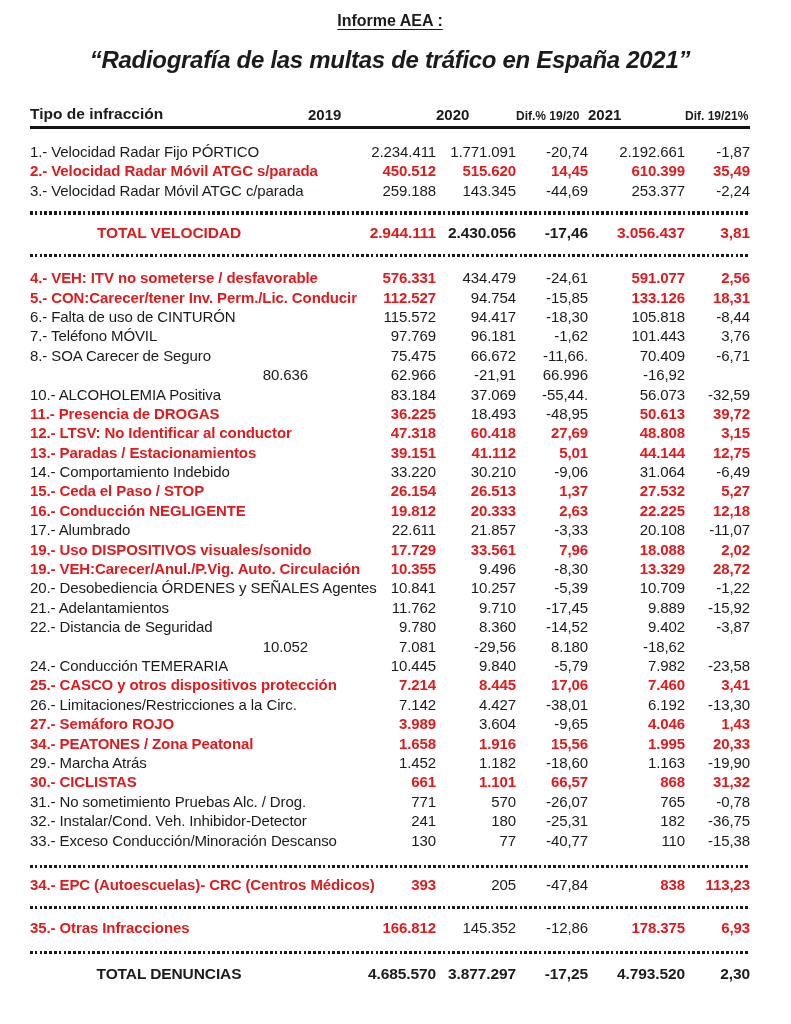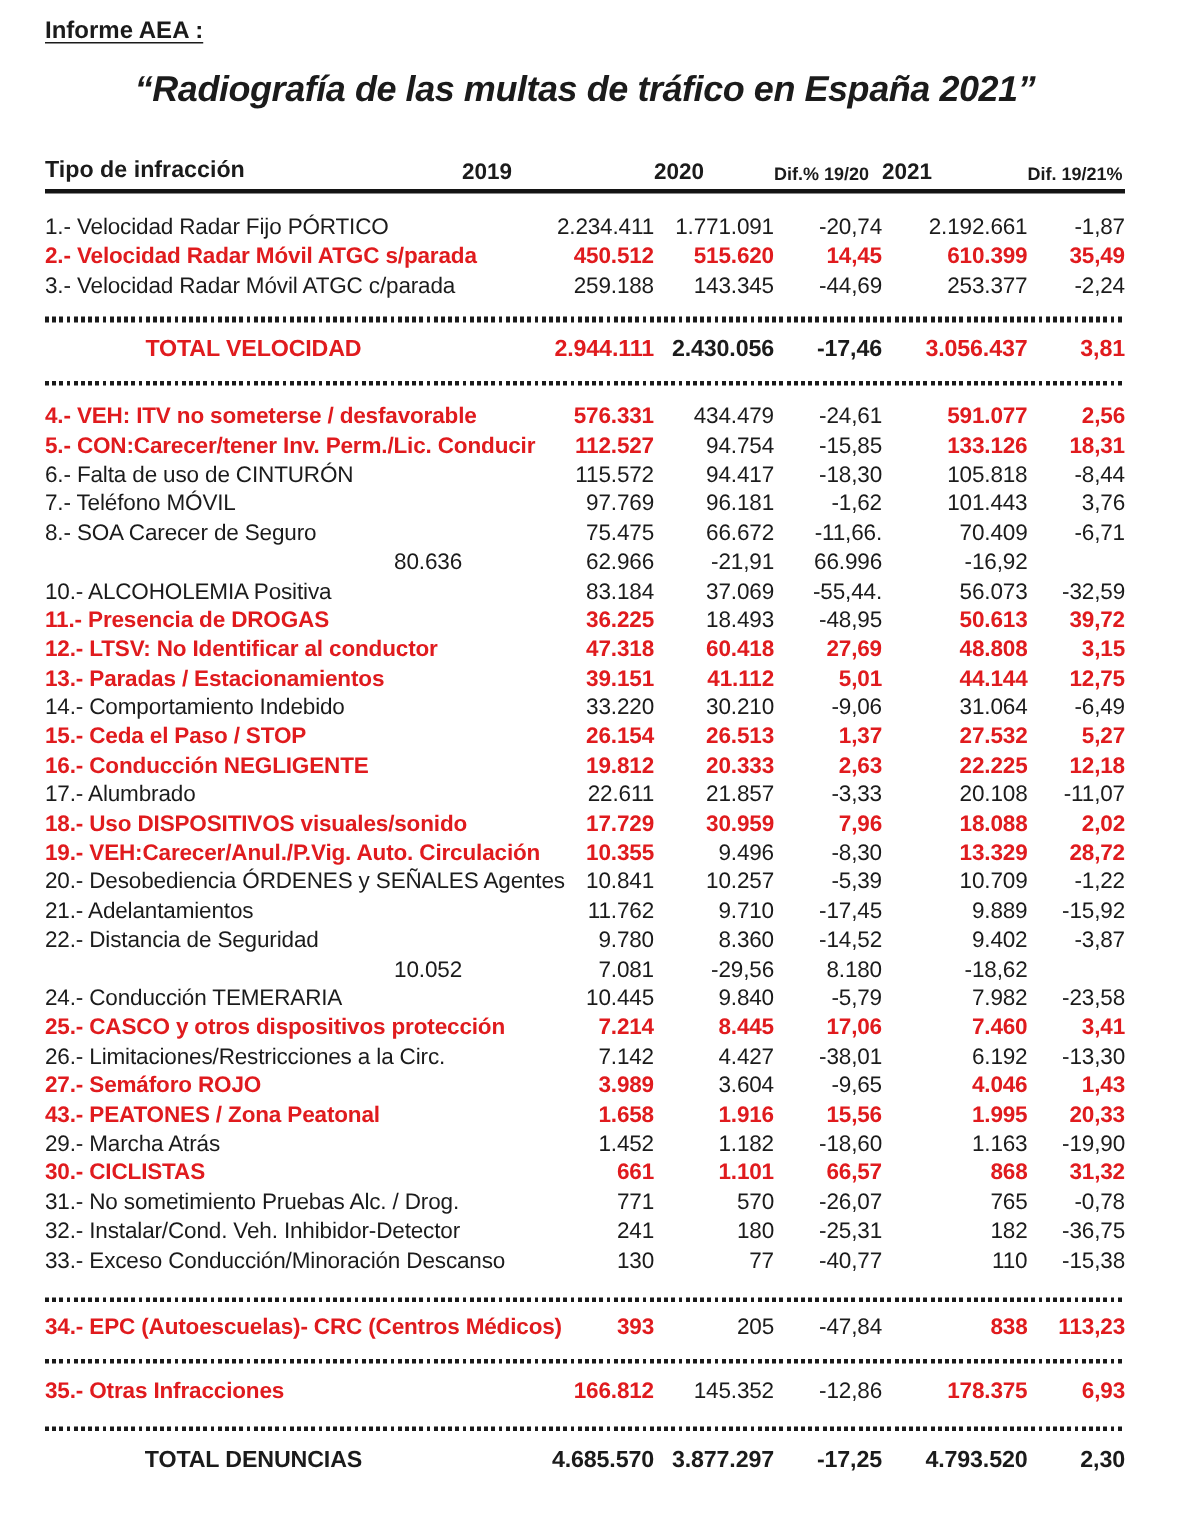--- a/index.html
+++ b/index.html
@@ -3,21 +3,21 @@
 <meta charset="utf-8">
 <style>
   :root { --red:#e01b1e; --ink:#1b1b1b; }
   html,body{margin:0;padding:0;background:#ffffff;}
   body{
     width:791px;height:1024px;overflow:hidden;
     font-family:"Liberation Sans", sans-serif;color:var(--ink);
   }
   .page{padding:0 41px 0 30px;}
   .report-label{
-    margin-top:12px;text-align:left;font-size:16px;font-weight:700;
+    margin-top:12px;text-align:center;font-size:16px;font-weight:700;
     text-decoration:underline;text-underline-offset:3px;
   }
   .doc-title{
     margin-top:16px;text-align:center;font-size:24px;font-weight:700;font-style:italic;
     letter-spacing:-0.3px;
   }
   .thead{
     margin-top:16px;display:grid;
     grid-template-columns:278px 128px 80px 72px 97px 65px;
     align-items:end;border-bottom:3px solid #141414;padding-bottom:3px;
@@ -212,23 +212,23 @@
   </div>
         <div class="row">
     <span class="c label">17.- Alumbrado</span>
     <span class="c">22.611</span>
     <span class="c">21.857</span>
     <span class="c">-3,33</span>
     <span class="c">20.108</span>
     <span class="c">-11,07</span>
   </div>
         <div class="row">
-    <span class="c label red">18.- Uso DISPOSITIVOS visuales/sonido</span>
+    <span class="c label red">19.- Uso DISPOSITIVOS visuales/sonido</span>
     <span class="c red">17.729</span>
-    <span class="c red">30.959</span>
+    <span class="c red">33.561</span>
     <span class="c red">7,96</span>
     <span class="c red">18.088</span>
     <span class="c red">2,02</span>
   </div>
         <div class="row">
     <span class="c label red">19.- VEH:Carecer/Anul./P.Vig. Auto. Circulación</span>
     <span class="c red">10.355</span>
     <span class="c">9.496</span>
     <span class="c">-8,30</span>
     <span class="c red">13.329</span>
@@ -291,21 +291,21 @@
   </div>
         <div class="row">
     <span class="c label red">27.- Semáforo ROJO</span>
     <span class="c red">3.989</span>
     <span class="c">3.604</span>
     <span class="c">-9,65</span>
     <span class="c red">4.046</span>
     <span class="c red">1,43</span>
   </div>
         <div class="row">
-    <span class="c label red">43.- PEATONES / Zona Peatonal</span>
+    <span class="c label red">34.- PEATONES / Zona Peatonal</span>
     <span class="c red">1.658</span>
     <span class="c red">1.916</span>
     <span class="c red">15,56</span>
     <span class="c red">1.995</span>
     <span class="c red">20,33</span>
   </div>
         <div class="row">
     <span class="c label">29.- Marcha Atrás</span>
     <span class="c">1.452</span>
     <span class="c">1.182</span>

